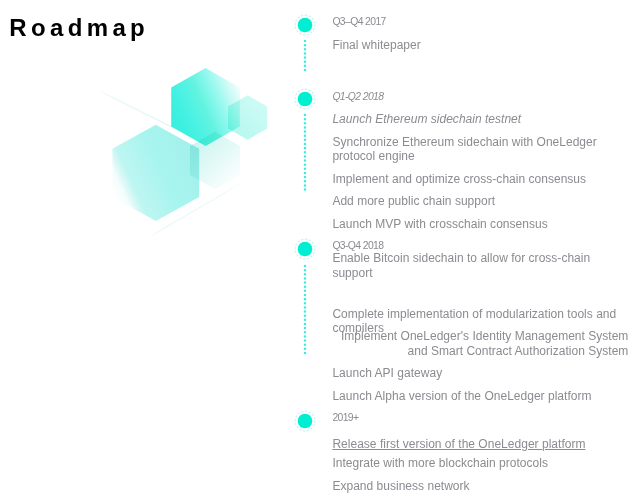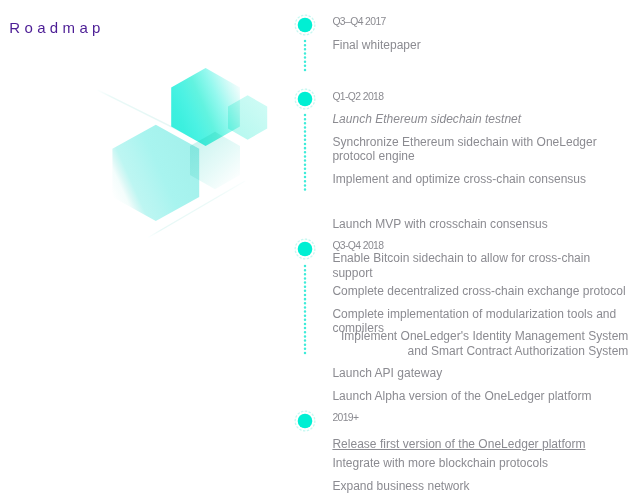--- a/index.html
+++ b/index.html
@@ -2,22 +2,22 @@
 <html><head>
 <meta charset="utf-8">
 <title>Roadmap</title>
 <style>
   html,body{margin:0;padding:0;}
   body{width:640px;height:500px;background:#ffffff;overflow:hidden;
        font-family:"Liberation Sans",sans-serif;}
   #page{position:relative;width:640px;height:500px;background:#fff;}
 
   
-  #title{position:absolute;left:9.3px;top:18.1px;font-size:15px;font-weight:normal;
-         letter-spacing:4.35px;color:#4c1d95;line-height:19.5px;white-space:nowrap;}
+  #title{position:absolute;left:9.3px;top:18.1px;font-size:24px;font-weight:bold;
+         letter-spacing:4.35px;color:#000000;line-height:19.5px;white-space:nowrap;}
 
   
   #art{position:absolute;left:0;top:0;width:300px;height:270px;pointer-events:none;}
 
   
   #timeline{position:absolute;left:0;top:0;width:640px;height:500px;border-radius:18px;}
   .row{position:absolute;white-space:nowrap;}
   .period{font-size:10.4px;color:#8b8b91;letter-spacing:-0.62px;}
   .item{font-size:12px;color:#8b8b91;letter-spacing:0.02px;line-height:14.4px;}
 </style>
@@ -78,28 +78,28 @@
       <polygon points="155.8,124.7 199.2,148.8 199.2,197.0 155.8,221.1 112.4,197.0 112.4,148.8" fill="url(#gBig)"></polygon>
       <polygon style="mix-blend-mode:multiply" points="215.0,131.8 240.0,146.1 240.0,174.9 215.0,189.2 190.0,174.9 190.0,146.1" fill="url(#gFaint)"></polygon>
       <polygon style="mix-blend-mode:multiply" points="247.6,95.3 267.2,106.4 267.2,128.6 247.6,139.7 228.0,128.6 228.0,106.4" fill="url(#gSmall)"></polygon>
       <polygon style="mix-blend-mode:multiply" points="205.6,67.9 239.9,87.4 239.9,126.4 205.6,145.9 171.2,126.4 171.2,87.4" fill="url(#gMain)"></polygon>
     </g>
   </svg>
 
   <div id="timeline">
       <div class="row period" style="left: 332.4px; line-height: 14.6px; top: 15.08px;">Q3–Q4 2017</div>
       <div class="row item" style="left: 332.4px; width: 296px; white-space: normal; line-height: 14.6px; top: 37.58px;">Final whitepaper</div>
-      <div class="row period" style="left: 332.4px; line-height: 14.6px; top: 89.78px;">Q1-Q2 2018</div>
+      <div class="row period" style="left: 332.4px; line-height: 14.6px; top: 89.78px; font-style: italic;">Q1-Q2 2018</div>
       <div class="row item" style="left: 332.4px; width: 296px; white-space: normal; line-height: 14.6px; top: 112.28px; font-style: italic;">Launch Ethereum sidechain testnet</div>
       <div class="row item" style="left: 332.4px; width: 296px; white-space: normal; line-height: 14.6px; top: 134.78px;">Synchronize Ethereum sidechain with OneLedger protocol engine</div>
       <div class="row item" style="left: 332.4px; width: 296px; white-space: normal; line-height: 14.6px; top: 171.88px;">Implement and optimize cross-chain consensus</div>
+      <div class="row item" style="left: 332.4px; width: 296px; white-space: normal; line-height: 14.6px; top: 194.38px;">Add more public chain support</div>
       <div class="row item" style="left: 332.4px; width: 296px; white-space: normal; line-height: 14.6px; top: 216.88px;">Launch MVP with crosschain consensus</div>
       <div class="row period" style="left: 332.4px; line-height: 14.6px; top: 239.38px;">Q3-Q4 2018</div>
       <div class="row item" style="left: 332.4px; width: 296px; white-space: normal; line-height: 14.6px; top: 251px;">Enable Bitcoin sidechain to allow for cross-chain support</div>
-      <div class="row item" style="left: 332.4px; width: 296px; white-space: normal; line-height: 14.6px; top: 284.38px;">Complete decentralized cross-chain exchange protocol</div>
       <div class="row item" style="left: 332.4px; width: 296px; white-space: normal; line-height: 14.6px; top: 306.88px;">Complete implementation of modularization tools and compilers</div>
       <div class="row item" style="left: 332.4px; width: 296px; white-space: normal; line-height: 14.6px; top: 329.38px; text-align: right;">Implement OneLedger's Identity Management System and Smart Contract Authorization System</div>
       <div class="row item" style="left: 332.4px; width: 296px; white-space: normal; line-height: 14.6px; top: 366.48px;">Launch API gateway</div>
       <div class="row item" style="left: 332.4px; width: 296px; white-space: normal; line-height: 14.6px; top: 388.98px;">Launch Alpha version of the OneLedger platform</div>
       <div class="row period" style="left: 332.4px; line-height: 14.6px; top: 411.48px;">2019+</div>
       <div class="row item" style="left: 332.4px; width: 296px; white-space: normal; line-height: 14.6px; top: 437px; text-decoration: underline;">Release first version of the OneLedger platform</div>
       <div class="row item" style="left: 332.4px; width: 296px; white-space: normal; line-height: 14.6px; top: 456.48px;">Integrate with more blockchain protocols</div>
       <div class="row item" style="left: 332.4px; width: 296px; white-space: normal; line-height: 14.6px; top: 478.98px;">Expand business network</div>
       <svg width="6" height="34.98" style="position: absolute; left: 302.4px; top: 38.7641px; overflow: visible;">
         <line x1="3" y1="2" x2="3" y2="31.379999999999995" stroke="#3eecd9" stroke-width="2.5" stroke-linecap="round" stroke-dasharray="0.01 4.13"></line>

